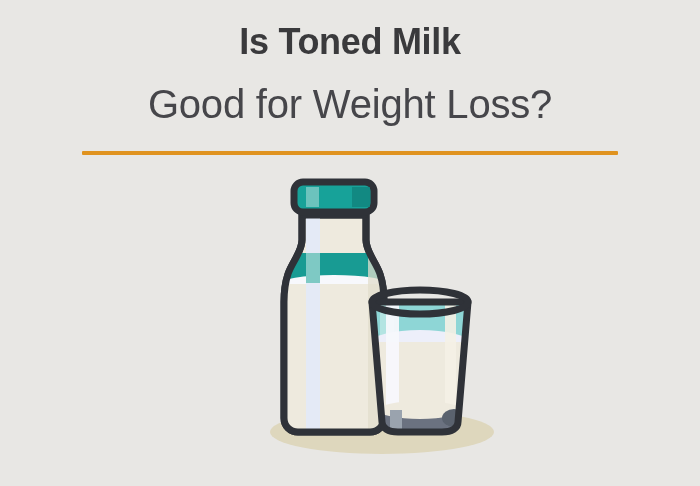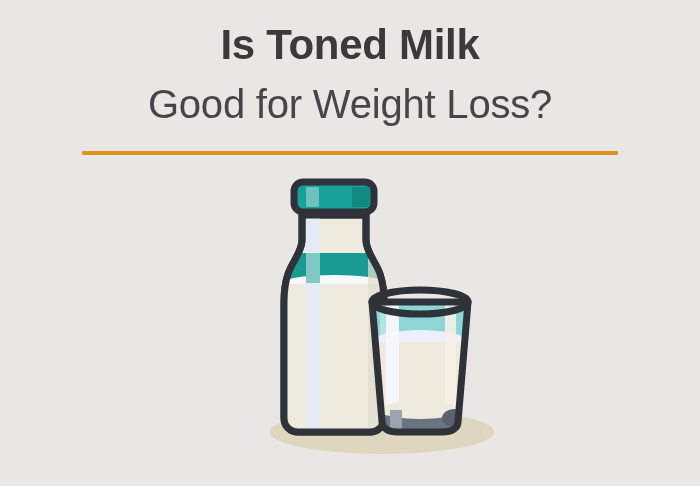--- a/index.html
+++ b/index.html
@@ -32,21 +32,21 @@
     width: 700px;
     height: 168px;
   }
 
   #title-main {
     position: absolute;
     left: 0;
     top: 22px;
     width: 700px;
     text-align: center;
-    font-size: 42px;
+    font-size: 36px;
     font-weight: bold;
     letter-spacing: -0.3px;
     color: #3a3a3c;
     line-height: 1.1;
     white-space: nowrap;
   }
 
   #title-sub {
     position: absolute;
     left: 0;

